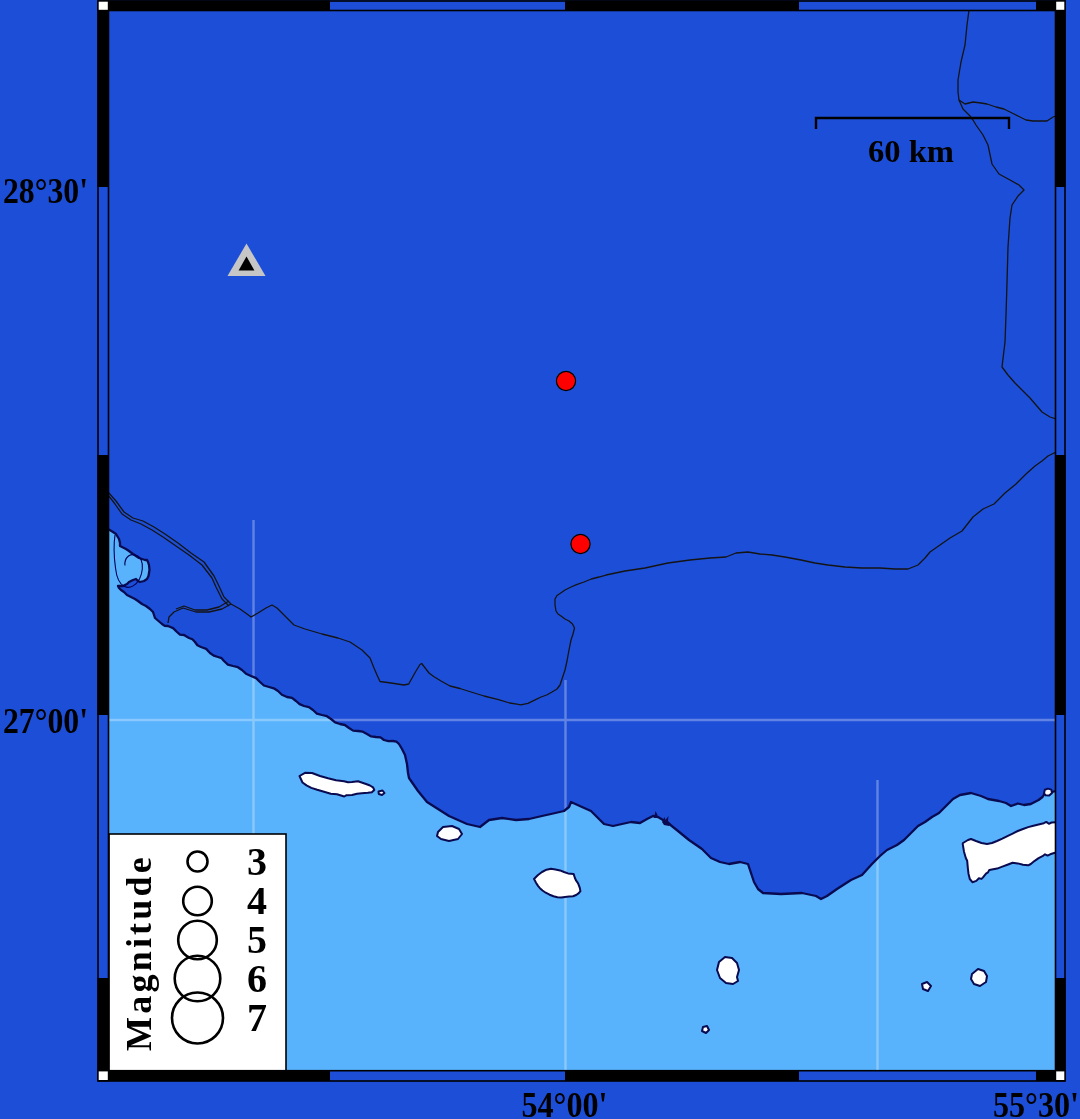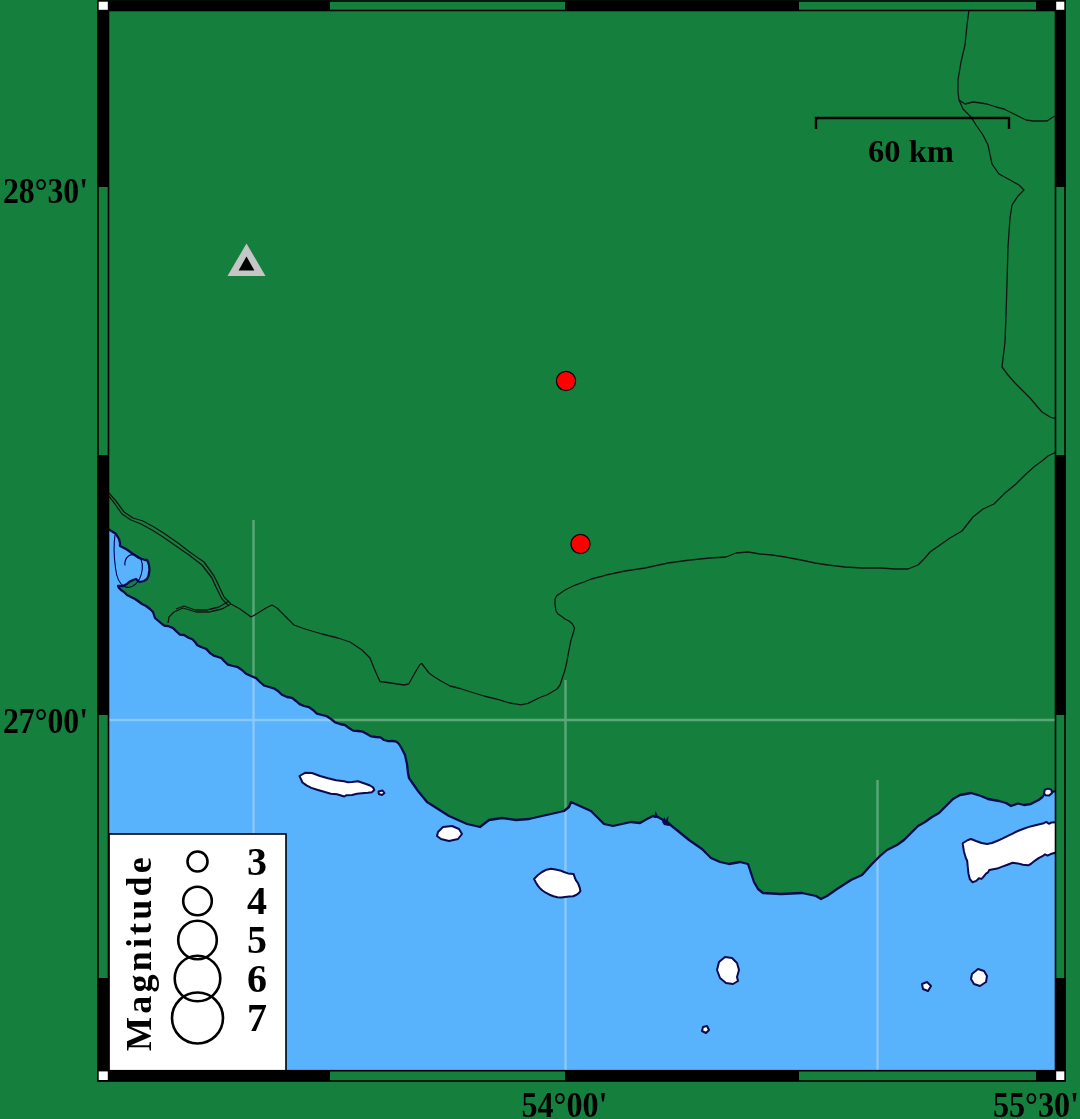--- a/index.html
+++ b/index.html
@@ -1,16 +1,16 @@
 <!DOCTYPE html>
 <html><head>
 <meta charset="utf-8">
 <style>
   html,body{margin:0;padding:0;background:#fff;}
-  .wrap{width:1080px;height:1119px;position:relative;background:#15803d;overflow:hidden;}
+  .wrap{width:1080px;height:1119px;position:relative;background:#1d4ed8;overflow:hidden;}
   text{font-family:"Liberation Serif", serif;font-weight:bold;fill:#000;}
 </style>
 </head>
 <body>
 <div class="wrap">
 <svg width="1080" height="1119" viewBox="0 0 1080 1119">
 <defs>
   <clipPath id="mapclip">
           <rect x="108.5" y="10.5" width="947" height="1060.2"></rect>
         </clipPath>

